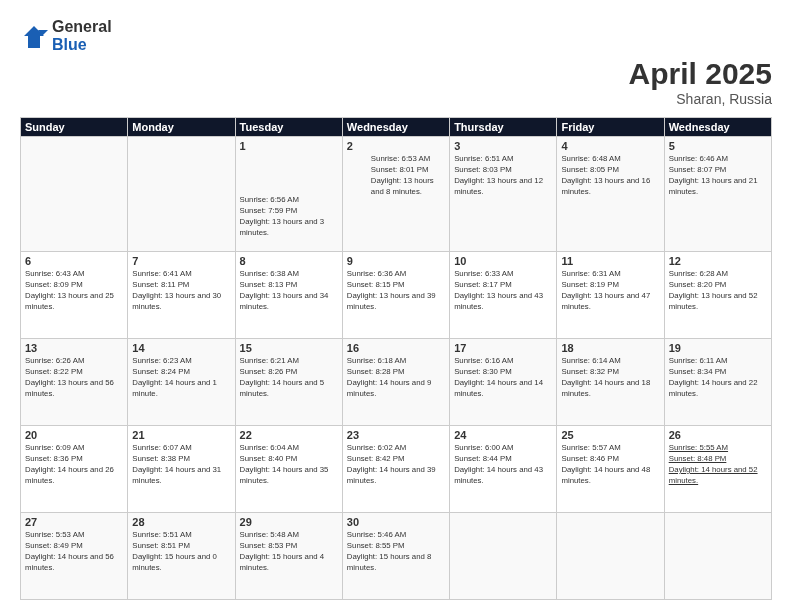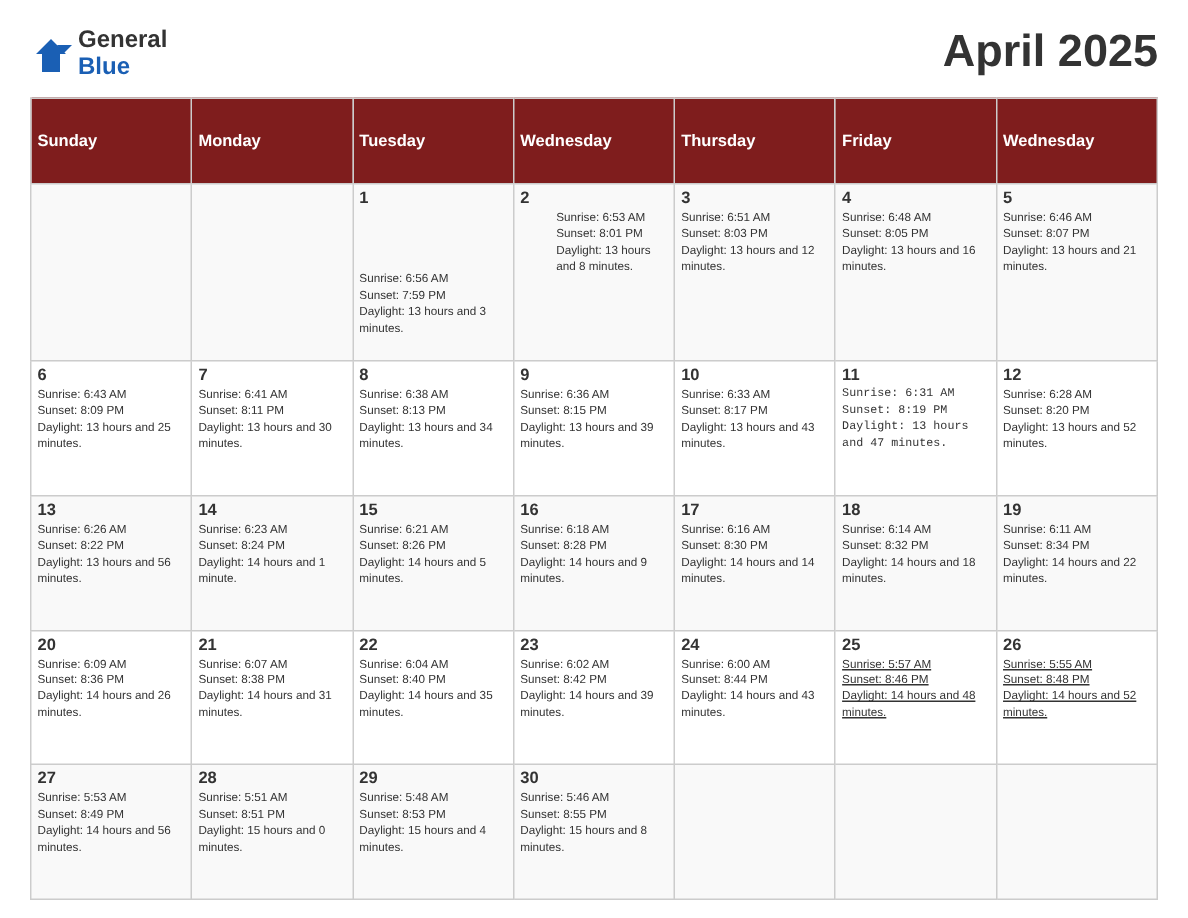--- a/index.html
+++ b/index.html
@@ -32,42 +32,43 @@
       display: flex;
       flex-direction: column;
       line-height: 1.1;
     }
     .logo-icon {
       width: 28px;
       height: 28px;
     }
     .title-block {
       text-align: right;
+      margin-top: 39px;
     }
     .title-month {
       font-size: 30px;
       font-weight: bold;
       color: #333;
     }
     .title-location {
       font-size: 14px;
       color: #555;
     }
     .calendar {
       flex: 1;
       border-collapse: collapse;
       width: 100%;
       table-layout: fixed;
     }
     .calendar th {
-      background-color: #7f1d1d;
+      background-color: #0f172a;
       color: #fff;
       font-size: 11px;
       font-weight: bold;
-      padding: 22px 4px;
+      padding: 3px 4px;
       text-align: left;
       border: 1px solid #ccc;
     }
     .calendar td {
       vertical-align: top;
       border: 1px solid #ccc;
       padding: 3px 4px;
       font-size: 8.5px;
       color: #333;
       width: calc(100% / 7);
@@ -98,20 +99,21 @@
   <polygon points="4,14 14,4 24,14 20,14 20,26 8,26 8,14" fill="#1a5fb4"></polygon>
   <polygon points="18,8 28,8 22,14" fill="#1a5fb4"></polygon>
 </svg>
       <div class="logo-text">
         <span style="font-size:16px;font-weight:bold;color:#333;line-height:1.15;">General</span>
         <span style="font-size:16px;font-weight:bold;color:#1a5fb4;line-height:1.15;">Blue</span>
       </div>
     </div>
     <div class="title-block">
       <div class="title-month">April 2025</div>
+      <div class="title-location">Sharan, Russia</div>
     </div>
   </div>
 
   <table class="calendar">
     <thead>
       <tr>
       <th>Sunday</th>
           <th>Monday</th>
           <th>Tuesday</th>
           <th>Wednesday</th>
@@ -181,21 +183,21 @@
 Daylight: 13 hours and 39 minutes.</div>
           </td>
           <td>
             <span class="day-num">10</span>
             <div class="day-info" style="white-space: pre-line;">Sunrise: 6:33 AM
 Sunset: 8:17 PM
 Daylight: 13 hours and 43 minutes.</div>
           </td>
           <td>
             <span class="day-num">11</span>
-            <div class="day-info" style="white-space: pre-line; font-family: Liberation Mono, monospace;">Sunrise: 6:31 AM
+            <div class="day-info" style="white-space: pre-line;">Sunrise: 6:31 AM
 Sunset: 8:19 PM
 Daylight: 13 hours and 47 minutes.</div>
           </td>
           <td>
             <span class="day-num">12</span>
             <div class="day-info" style="white-space: pre-line;">Sunrise: 6:28 AM
 Sunset: 8:20 PM
 Daylight: 13 hours and 52 minutes.</div>
           </td>
         </tr>
@@ -269,21 +271,21 @@
 Daylight: 14 hours and 39 minutes.</div>
           </td>
           <td>
             <span class="day-num">24</span>
             <div class="day-info" style="white-space: pre-line;">Sunrise: 6:00 AM
 Sunset: 8:44 PM
 Daylight: 14 hours and 43 minutes.</div>
           </td>
           <td>
             <span class="day-num">25</span>
-            <div class="day-info" style="white-space: pre-line; text-decoration: underline;">Sunrise: 5:57 AM
+            <div class="day-info" style="white-space: pre-line;">Sunrise: 5:57 AM
 Sunset: 8:46 PM
 Daylight: 14 hours and 48 minutes.</div>
           </td>
           <td>
             <span class="day-num">26</span>
             <div class="day-info" style="white-space: pre-line; text-decoration: underline;">Sunrise: 5:55 AM
 Sunset: 8:48 PM
 Daylight: 14 hours and 52 minutes.</div>
           </td>
         </tr>

